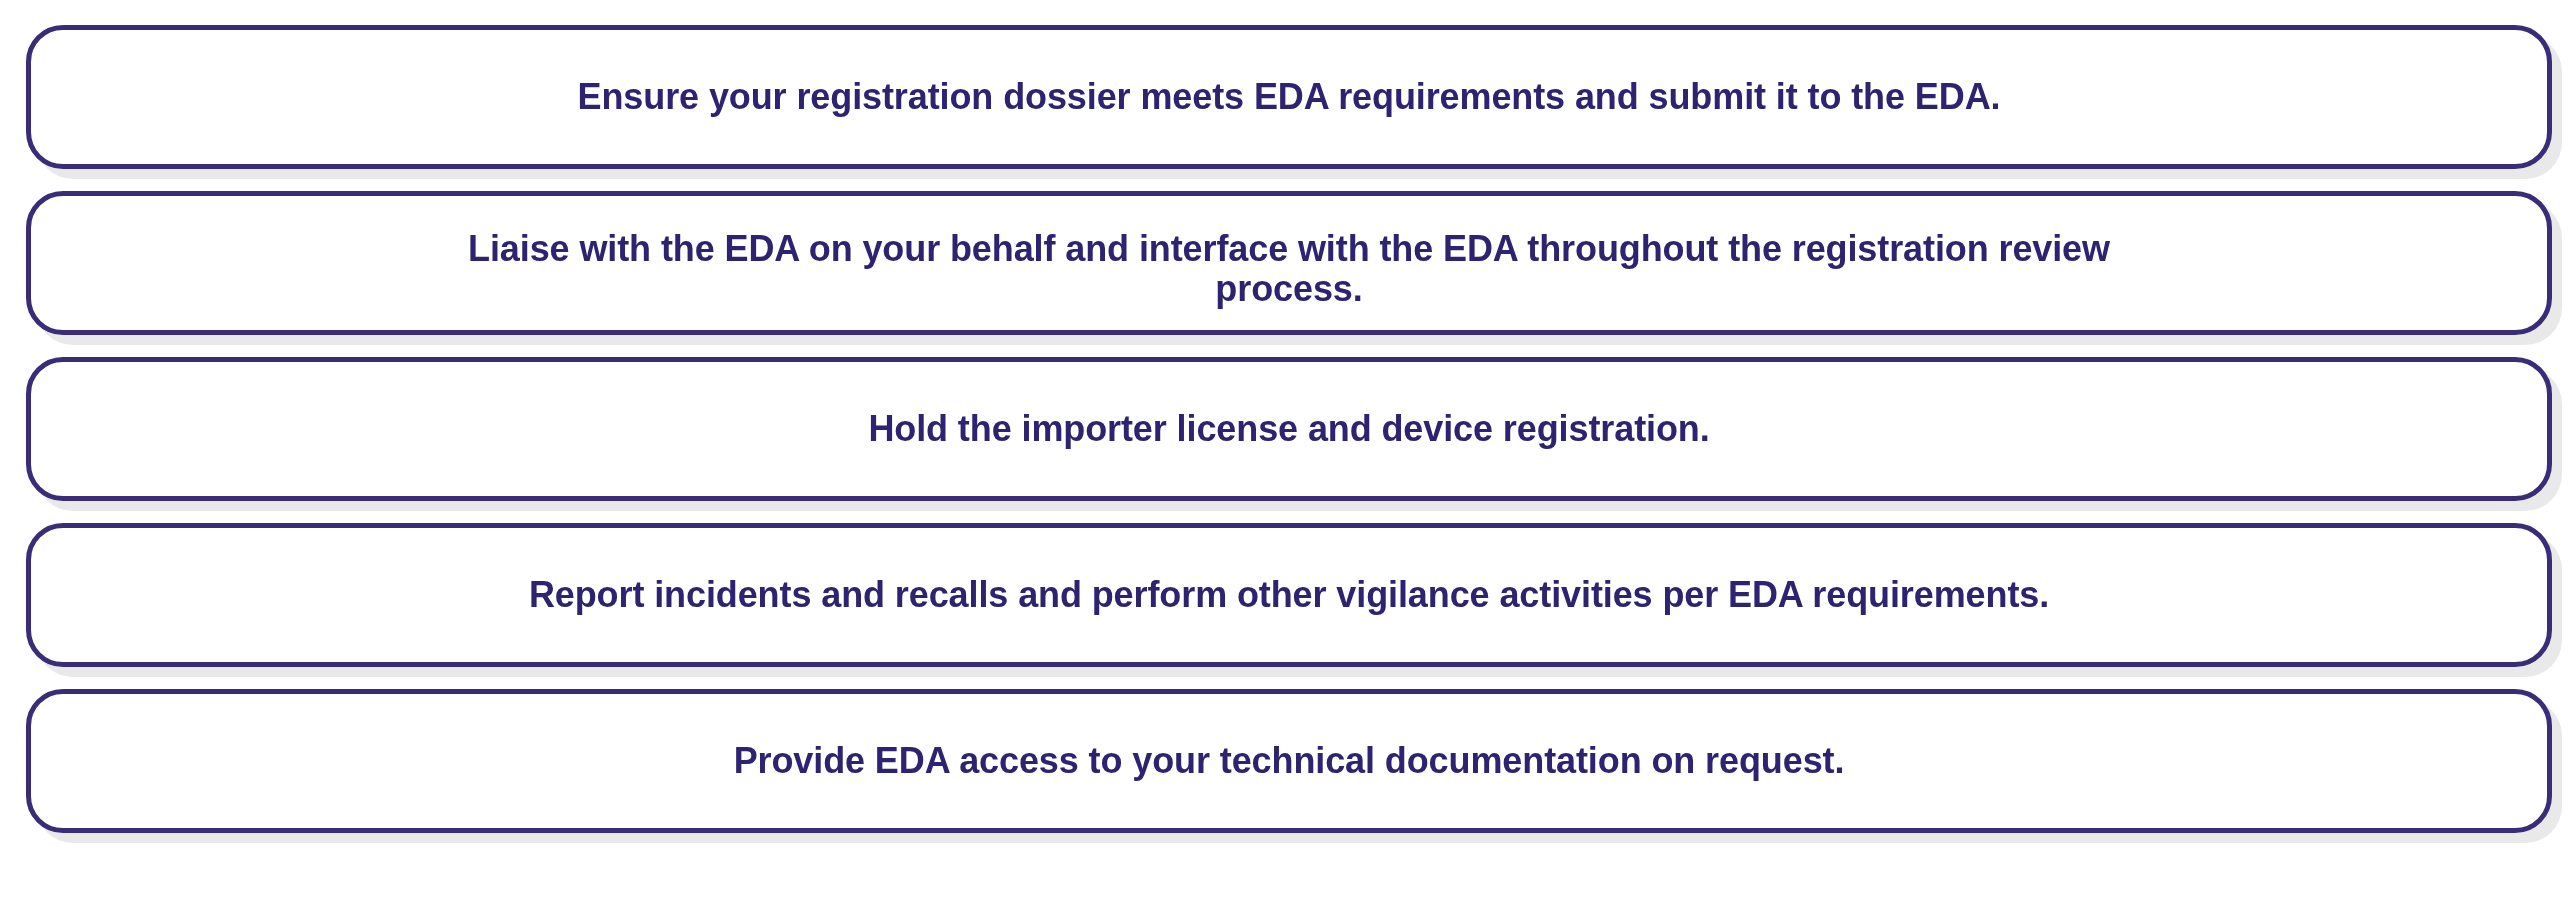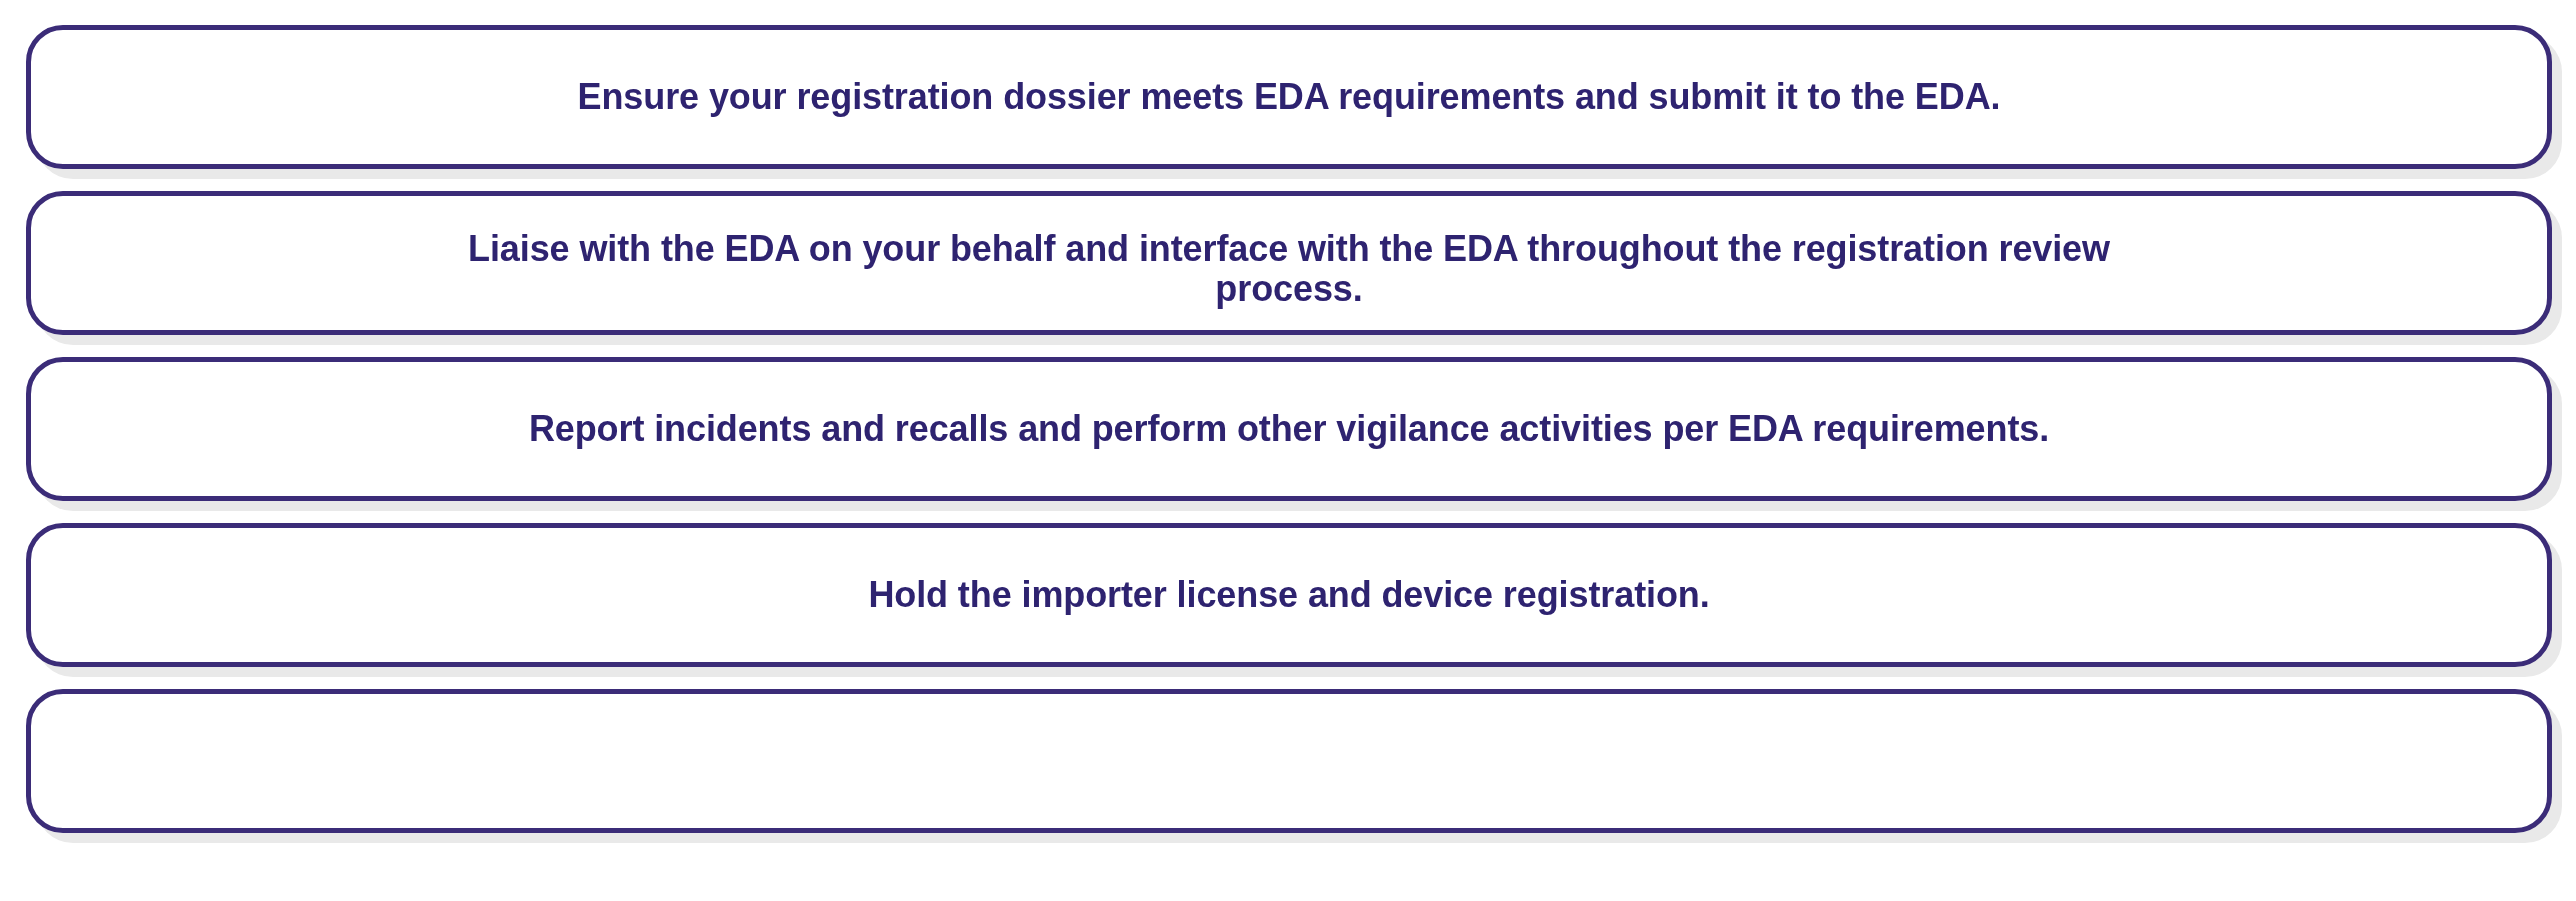--- a/index.html
+++ b/index.html
@@ -91,28 +91,29 @@
 
   <div class="pill two-line">
     <div class="shadow-plate"></div>
     <div class="frame"></div>
     <div class="label">Liaise with the EDA on your behalf and interface with the EDA throughout the registration review process.</div>
   </div>
 
   <div class="pill">
     <div class="shadow-plate"></div>
     <div class="frame"></div>
+    <div class="label">Hold the importer license and device registration.</div>
+  </div>
+
+  <div class="pill">
+    <div class="shadow-plate"></div>
+    <div class="frame"></div>
     <div class="label">Report incidents and recalls and perform other vigilance activities per EDA requirements.</div>
   </div>
 
   <div class="pill">
     <div class="shadow-plate"></div>
     <div class="frame"></div>
-    <div class="label">Hold the importer license and device registration.</div>
-  </div>
-
-  <div class="pill">
-    <div class="shadow-plate"></div>
-    <div class="frame"></div>
+    <div class="label">Provide EDA access to your technical documentation on request.</div>
   </div>
 
 </div>
 
 
 </body></html>

